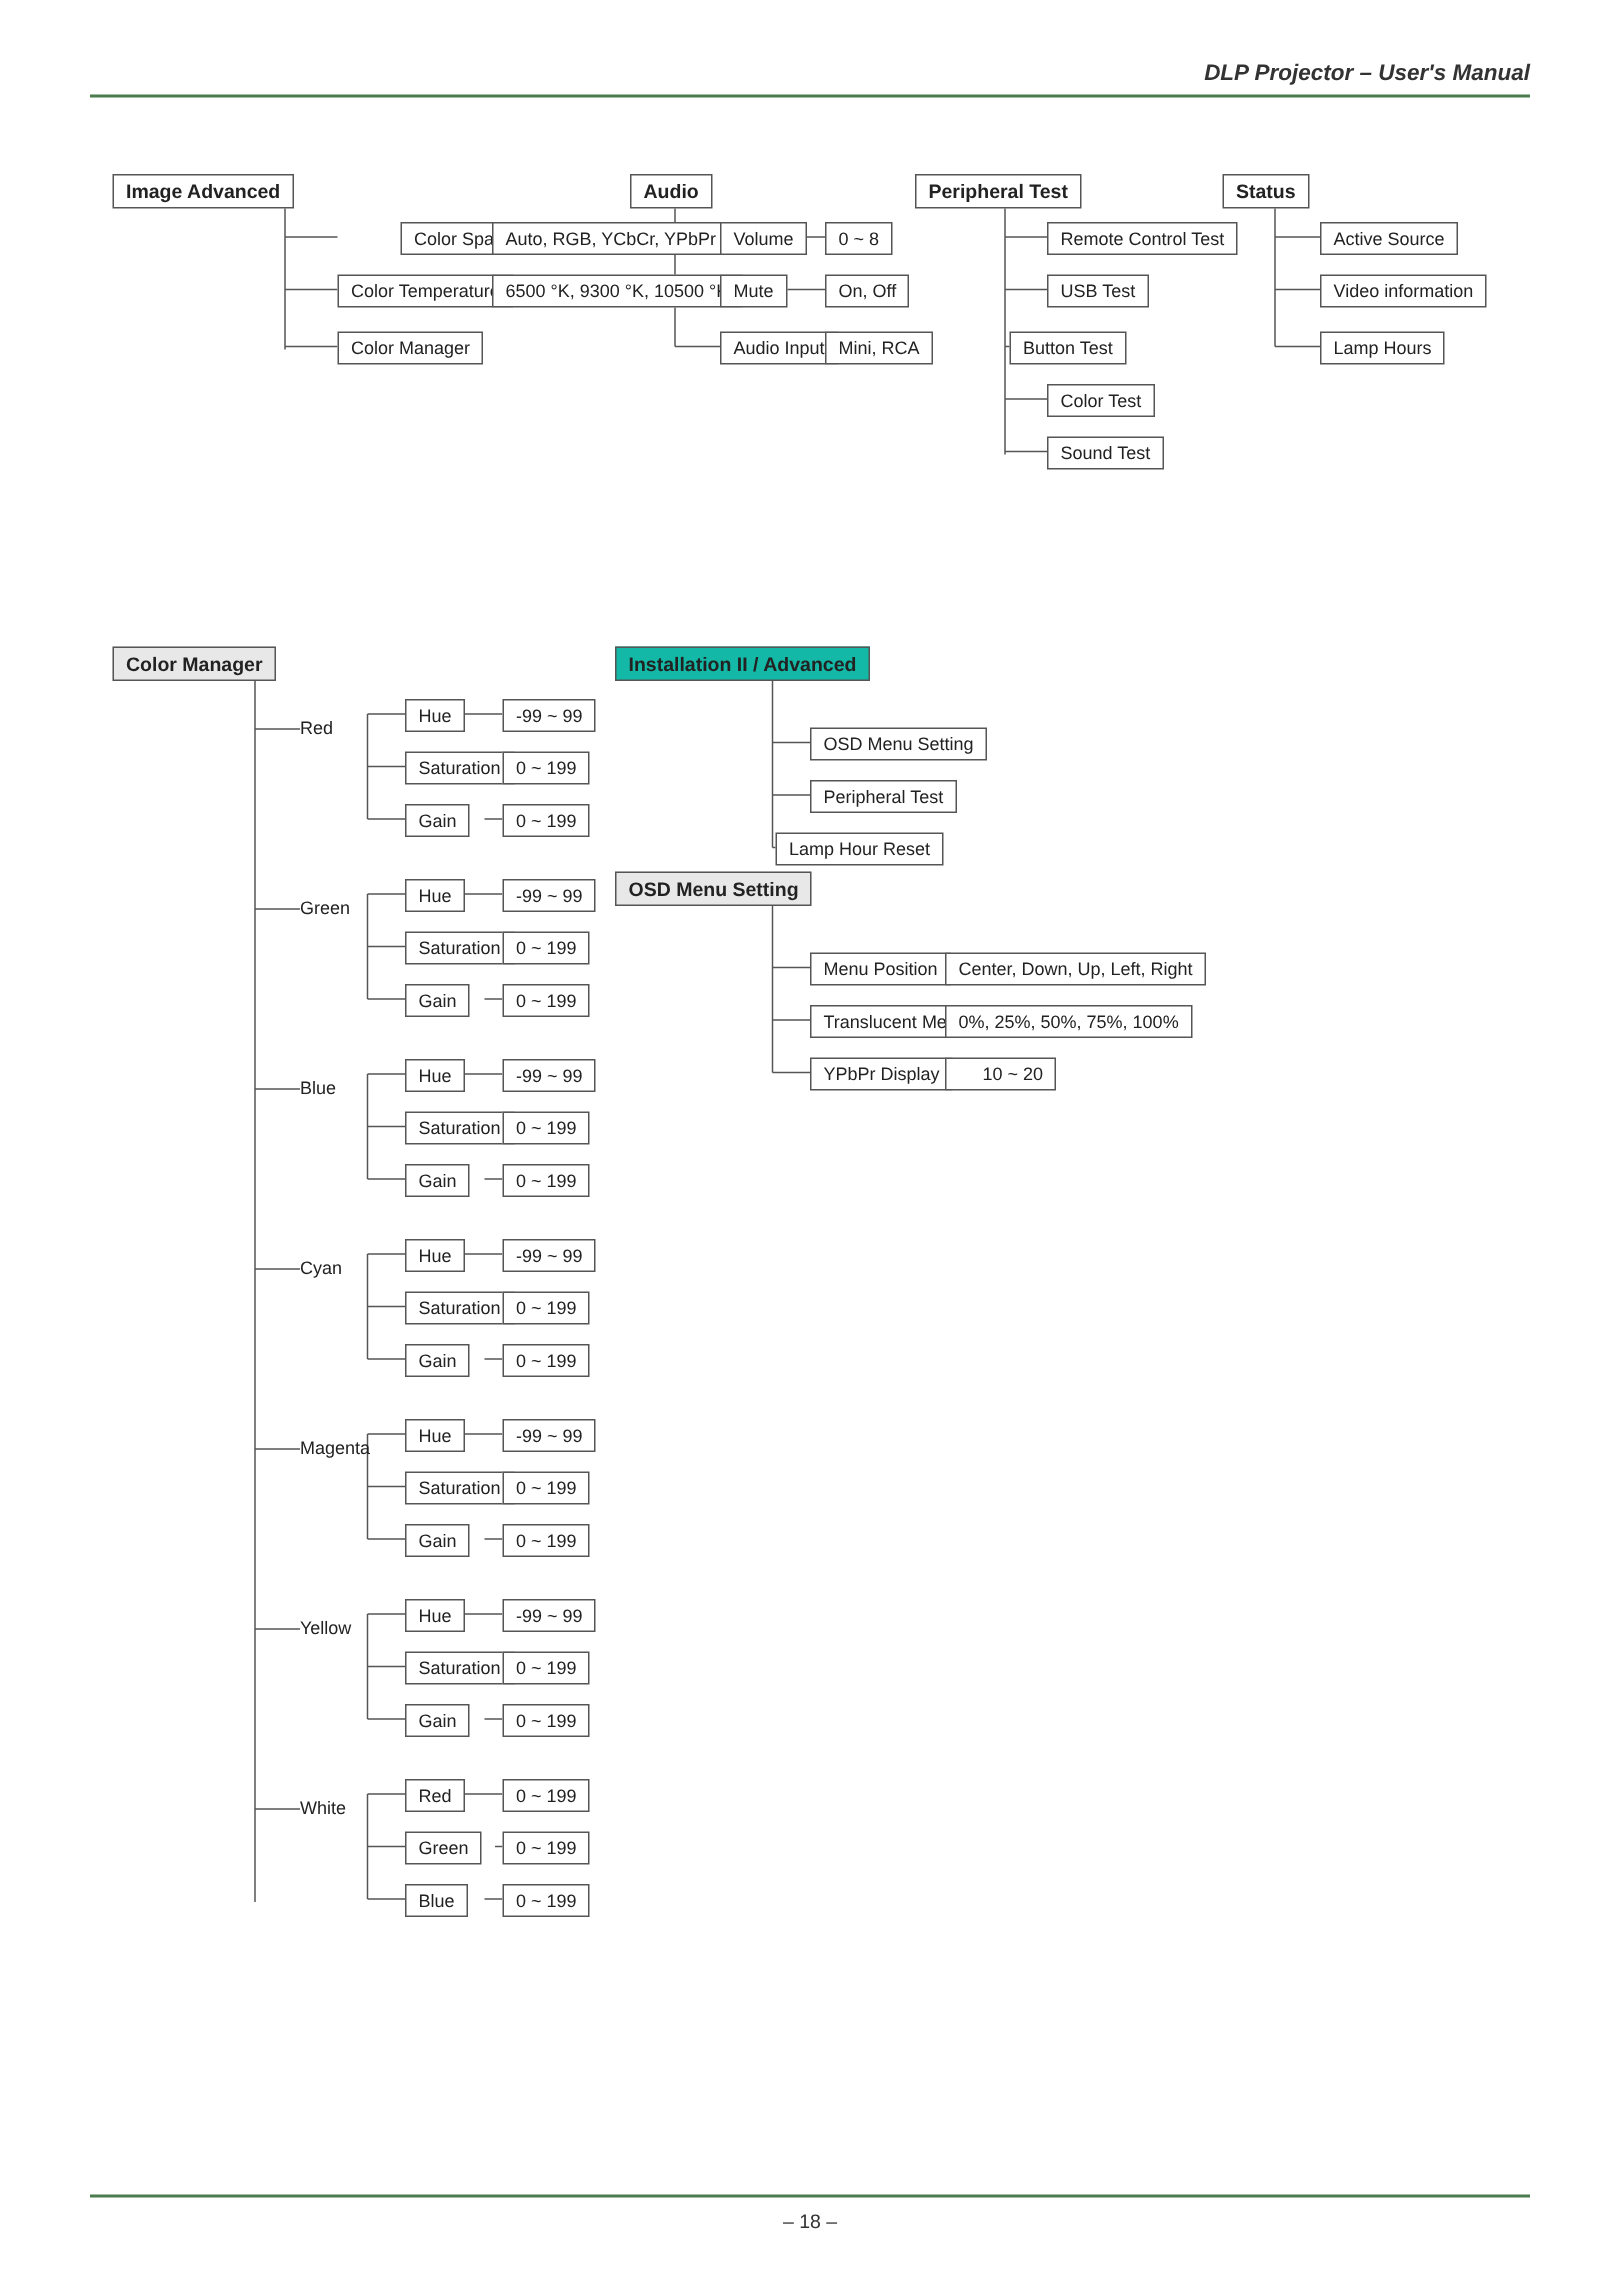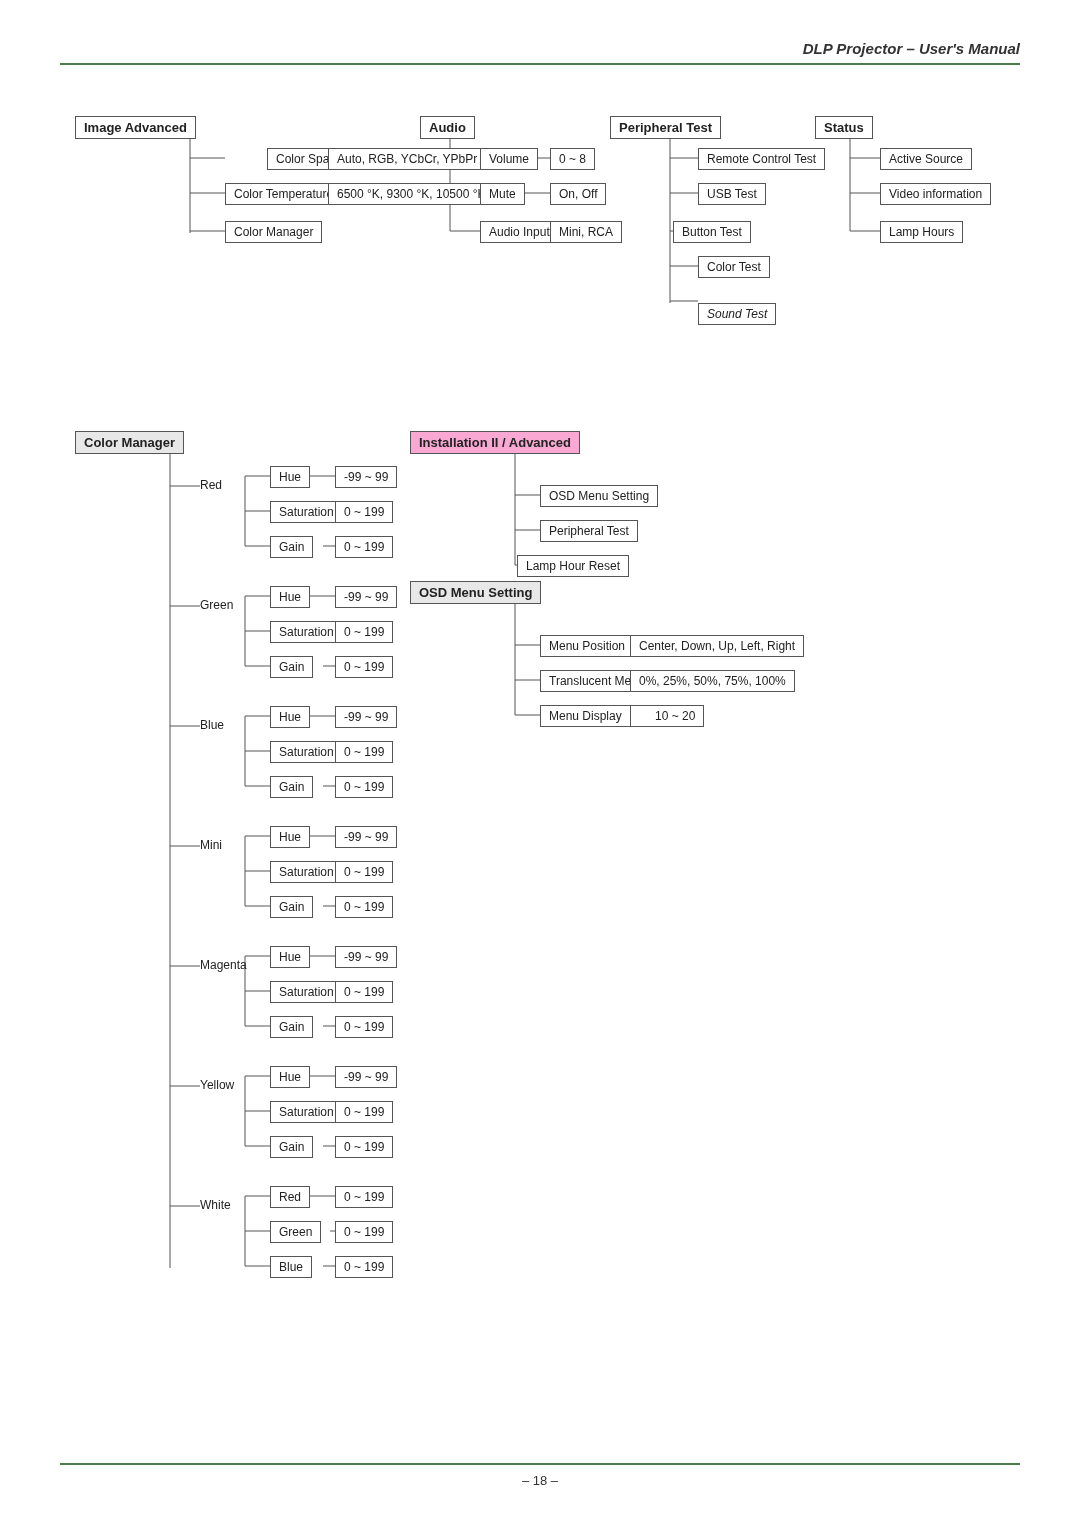--- a/index.html
+++ b/index.html
@@ -212,21 +212,21 @@
     <div class="box" style="left:420px; top:100px;">Mute</div>
     <div class="box" style="left:490px; top:100px;">On, Off</div>
     <div class="box" style="left:420px; top:138px;">Audio Input</div>
     <div class="box" style="left:490px; top:138px;">Mini, RCA</div>
 
     <div class="box box-bold" style="left:550px; top:33px;">Peripheral Test</div>
     <div class="box" style="left:638px; top:65px;">Remote Control Test</div>
     <div class="box" style="left:638px; top:100px;">USB Test</div>
     <div class="box" style="left:613px; top:138px;">Button Test</div>
     <div class="box" style="left:638px; top:173px;">Color Test</div>
-    <div class="box" style="left:638px; top:220px;font-style:italic;">Sound Test</div>
+    <div class="box" style="left:638px; top:208px;">Sound Test</div>
 
     <div class="box box-bold" style="left:755px; top:33px;">Status</div>
     <div class="box" style="left:820px; top:65px;">Active Source</div>
     <div class="box" style="left:820px; top:100px;">Video information</div>
     <div class="box" style="left:820px; top:138px;">Lamp Hours</div>
 
     <div class="box box-bold" style="left:15px; top:348px; background:#e8e8e8;">Color Manager</div>
 
     <div style="position:absolute; left:140px; top:395px; font-size:12px;">Red</div>
     <div class="box" style="left:210px; top:383px;">Hue</div>
@@ -245,21 +245,21 @@
     <div class="box" style="left:275px; top:573px;">0 ~ 199</div>
 
     <div style="position:absolute; left:140px; top:635px; font-size:12px;">Blue</div>
     <div class="box" style="left:210px; top:623px;">Hue</div>
     <div class="box" style="left:275px; top:623px;">-99 ~ 99</div>
     <div class="box" style="left:210px; top:658px;">Saturation</div>
     <div class="box" style="left:275px; top:658px;">0 ~ 199</div>
     <div class="box" style="left:210px; top:693px;">Gain</div>
     <div class="box" style="left:275px; top:693px;">0 ~ 199</div>
 
-    <div style="position:absolute; left:140px; top:755px; font-size:12px;">Mini</div>
+    <div style="position:absolute; left:140px; top:755px; font-size:12px;">Cyan</div>
     <div class="box" style="left:210px; top:743px;">Hue</div>
     <div class="box" style="left:275px; top:743px;">-99 ~ 99</div>
     <div class="box" style="left:210px; top:778px;">Saturation</div>
     <div class="box" style="left:275px; top:778px;">0 ~ 199</div>
     <div class="box" style="left:210px; top:813px;">Gain</div>
     <div class="box" style="left:275px; top:813px;">0 ~ 199</div>
 
     <div style="position:absolute; left:140px; top:875px; font-size:12px;">Magenta</div>
     <div class="box" style="left:210px; top:863px;">Hue</div>
     <div class="box" style="left:275px; top:863px;">-99 ~ 99</div>
@@ -277,33 +277,33 @@
     <div class="box" style="left:275px; top:1053px;">0 ~ 199</div>
 
     <div style="position:absolute; left:140px; top:1115px; font-size:12px;">White</div>
     <div class="box" style="left:210px; top:1103px;">Red</div>
     <div class="box" style="left:275px; top:1103px;">0 ~ 199</div>
     <div class="box" style="left:210px; top:1138px;">Green</div>
     <div class="box" style="left:275px; top:1138px;">0 ~ 199</div>
     <div class="box" style="left:210px; top:1173px;">Blue</div>
     <div class="box" style="left:275px; top:1173px;">0 ~ 199</div>
 
-    <div class="box box-bold" style="left:350px; top:348px; background:#f9a8d4;">Installation II / Advanced</div>
+    <div class="box box-bold" style="left:350px; top:348px; background:#14b8a6;">Installation II / Advanced</div>
 
     <div class="box" style="left:480px; top:402px;">OSD Menu Setting</div>
     <div class="box" style="left:480px; top:437px;">Peripheral Test</div>
     <div class="box" style="left:457px; top:472px;">Lamp Hour Reset</div>
 
     <div class="box box-bold" style="left:350px; top:498px; background:#e8e8e8;">OSD Menu Setting</div>
 
     <div class="box" style="left:480px; top:552px;">Menu Position</div>
     <div class="box" style="left:570px; top:552px;">Center, Down, Up, Left, Right</div>
     <div class="box" style="left:480px; top:587px;">Translucent Menu</div>
     <div class="box" style="left:570px; top:587px;">0%, 25%, 50%, 75%, 100%</div>
-    <div class="box" style="left:480px; top:622px;">Menu Display</div>
+    <div class="box" style="left:480px; top:622px;">YPbPr Display</div>
     <div class="box" style="left:570px; top:622px;padding-left:24px;">10 ~ 20</div>
 
   </div>
 
   <div class="footer-line">
     <span>– 18 –</span>
   </div>
 </div>
 
 </body></html>

